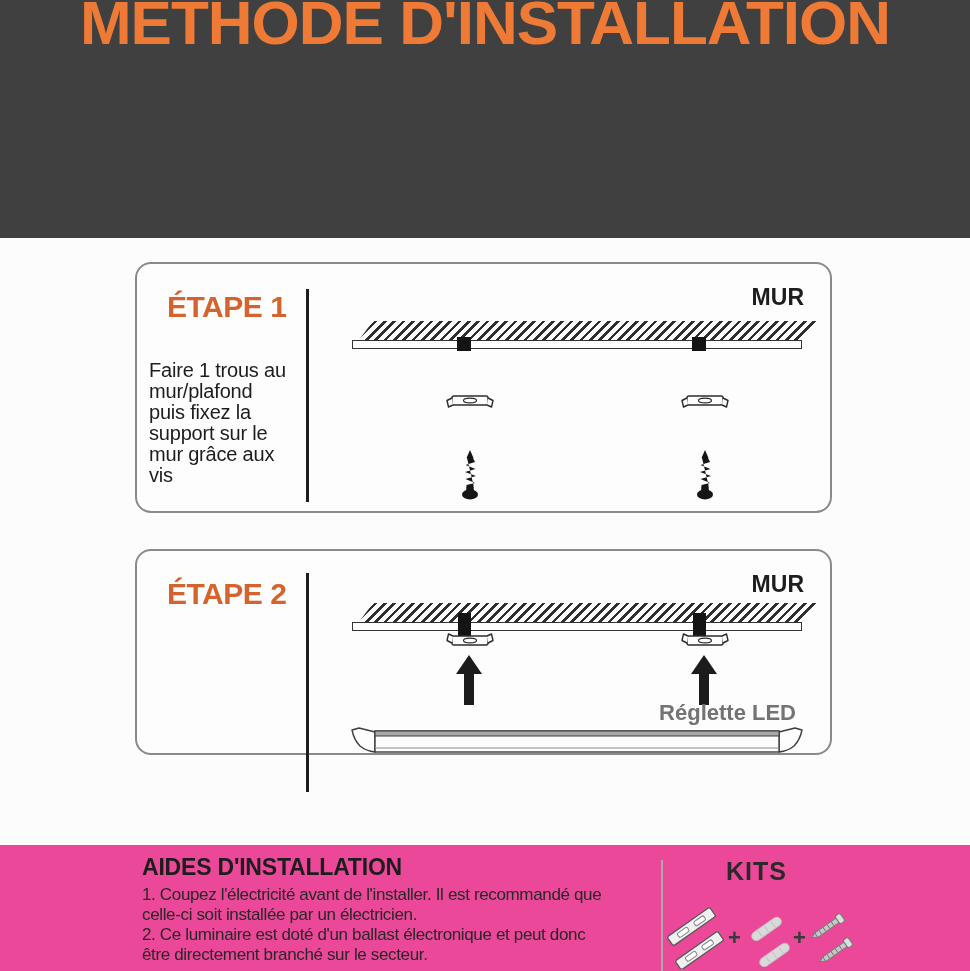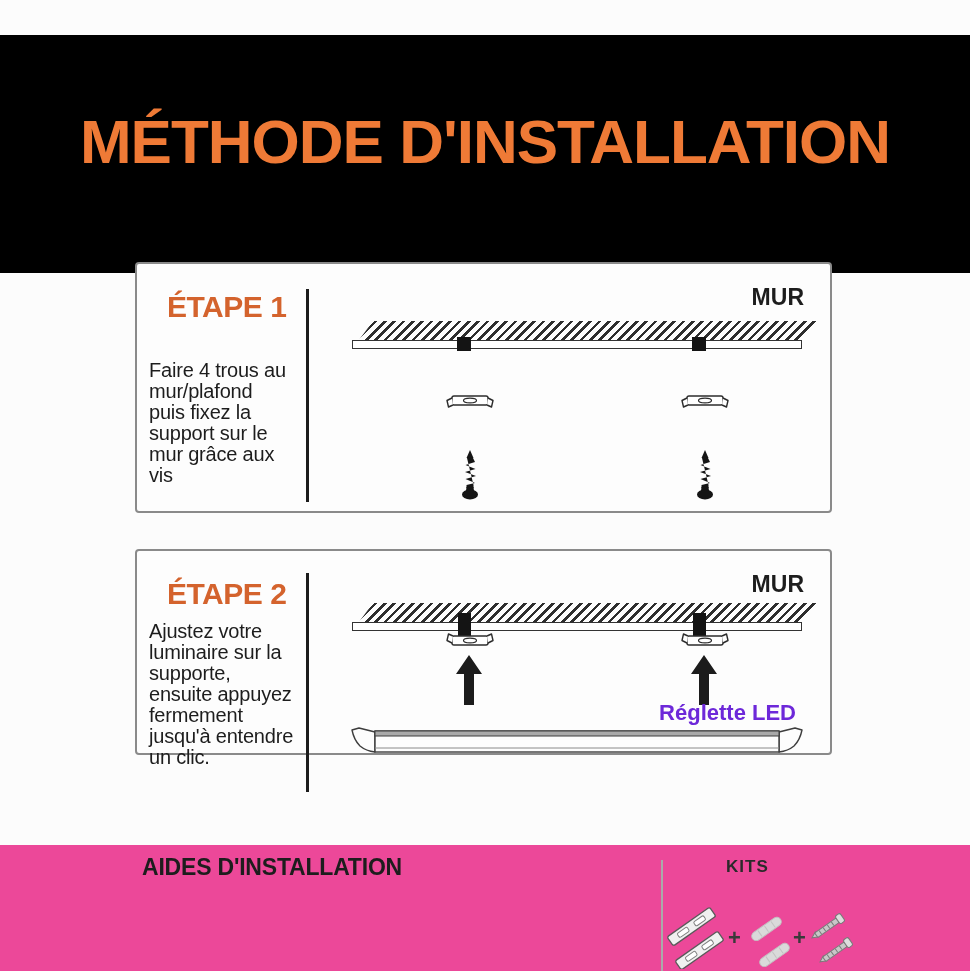--- a/index.html
+++ b/index.html
@@ -9,35 +9,35 @@
     background:#fcfcfc;
     position:relative;
     overflow:hidden;
     color:#1d1d1d;
   }
   .stage { position:absolute; inset:0; width:970px; height:971px; }
 
   
   .banner {
     position:absolute; left:0; top:0; width:970px; height:238px;
-    background:#000000;
-    display:flex; align-items:center; justify-content:center;margin-top:35px;
+    background:#404040;
+    display:flex; justify-content:center;
   }
   .banner-title {
     color:#ef7a36;
     font-size:62px; font-weight:600; letter-spacing:-1px;
     transform:translateY(-13px);
     white-space:nowrap;
   }
 
   
   .panel {
     position:absolute; left:135px; width:697px;
     background:#fdfdfd;
-    border:2px solid #8a8a8a; border-radius:4px;
+    border:2px solid #8a8a8a; border-radius:16px;
   }
   #panel-1 { top:262px; height:251px; }
   #panel-2 { top:549px; height:206px; }
 
   .step-heading {
     position:absolute; left:30px; top:26px;
     font-size:30px; font-weight:800; color:#d4632d; letter-spacing:-0.5px;
   }
   .step-divider {
     position:absolute; left:169px; width:2.5px; background:#1c1c1c;
@@ -90,21 +90,21 @@
   .peg-through {
     position:absolute; width:13px; height:32px; background:#141414; top:62px;
   }
   .pt-a { left:321px; } .pt-b { left:556px; }
 
   .up-arrow { position:absolute; width:26px; height:50px; top:104px; }
   .arr-a { left:319px; } .arr-b { left:554px; }
 
   .fixture-label {
     position:absolute; right:34px; top:149px;
-    font-size:22px; font-weight:800; color:#6d28d9;
+    font-size:22px; font-weight:800; color:#737373;
   }
   .batten { position:absolute; left:212px; top:176px; width:456px; height:30px; }
 
   
   .footer {
     position:absolute; left:0; top:845px; width:970px; height:126px;
     background:#ec4899;
   }
   .aides-title {
     position:absolute; left:142px; top:9px;
@@ -114,21 +114,21 @@
     position:absolute; left:142px; top:40px; width:520px;
     font-size:17px; line-height:20px; letter-spacing:-0.35px;
     color:#272727; white-space:pre-line;
   }
   .kits-divider {
     position:absolute; left:661px; top:15px; width:2px; height:111px;
     background:#aaa;
   }
   .kits-title {
     position:absolute; left:726px; top:12px;
-    font-size:17px; font-weight:700; color:#2a2a2a; letter-spacing:1px;
+    font-size:25px; font-weight:700; color:#2a2a2a; letter-spacing:1px;
   }
   .kit-icon { position:absolute; }
   .kit-brackets { left:663px; top:52px; width:64px; height:72px; }
   .kit-anchors  { left:744px; top:60px; width:52px; height:64px; }
   .kit-screws   { left:806px; top:52px; width:56px; height:68px; }
   .plus-sign {
     position:absolute; top:80px;
     font-size:22px; font-weight:700; color:#3a3a3a;
   }
   .plus-1 { left:728px; } .plus-2 { left:793px; }
@@ -138,21 +138,21 @@
 
 <div class="stage">
 
   <div class="banner">
     <div class="banner-title">MÉTHODE D'INSTALLATION</div>
   </div>
 
   <div class="panel" id="panel-1">
     <div class="step-heading">ÉTAPE 1</div>
     <div class="step-divider"></div>
-    <div class="step-body">Faire 4 trous au
+    <div class="step-body">Faire 1 trous au
 mur/plafond
 puis fixez la
 support sur le
 mur grâce aux
 vis</div>
     <div class="wall-label">MUR</div>
 
     <div class="wall-hatch"></div>
     <div class="wall-bar"></div>
     <div class="screw-peg peg-a"></div>
@@ -189,27 +189,20 @@
         <path d="M8 9 L14 9 L16 13 L6.5 16 L16.5 20 L6 23 L17 27 L6.5 30 L16 34 L7.5 36 L7.5 39 L14.5 39 L14.5 36 Z" fill="#151515"></path>
         <path d="M7.5 38 L14.5 38 L15 42 L7 42 Z" fill="#151515"></path>
         <ellipse cx="11" cy="45.5" rx="8" ry="5" fill="#151515"></ellipse>
       </svg>
     </span>
   </div>
 
   <div class="panel" id="panel-2">
     <div class="step-heading">ÉTAPE 2</div>
     <div class="step-divider"></div>
-    <div class="step-body">Ajustez votre
-luminaire sur la
-supporte,
-ensuite appuyez
-fermement
-jusqu'à entendre
-un clic.</div>
     <div class="wall-label">MUR</div>
 
     <div class="wall-hatch"></div>
     <div class="wall-bar"></div>
     <div class="peg-through pt-a"></div>
     <div class="peg-through pt-b"></div>
 
     <span class="clip clip-a">
       <svg width="52" height="20" viewBox="0 0 52 20">
         <rect x="8" y="3" width="36" height="9" rx="2" fill="#fff" stroke="#2c2c2c" stroke-width="1.4"></rect>
@@ -246,20 +239,24 @@
         <path d="M430 5 L446 1 L453 3 Q451 13 445 19 Q439 24 430 25 Z" fill="#fdfdfd" stroke="#3d3d3d" stroke-width="1.4" stroke-linejoin="round"></path>
         <rect x="26" y="4" width="404" height="21" fill="#fdfdfd" stroke="#3d3d3d" stroke-width="1.4"></rect>
         <rect x="26" y="4" width="404" height="5" fill="#a9a9a9" stroke="#3d3d3d" stroke-width="1"></rect>
         <line x1="26" y1="21" x2="430" y2="21" stroke="#8a8a8a" stroke-width="1"></line>
       </svg>
     </span>
   </div>
 
   <div class="footer">
     <div class="aides-title">AIDES D'INSTALLATION</div>
+    <div class="aides-tips">1. Coupez l'électricité avant de l'installer. Il est recommandé que
+celle-ci soit installée par un électricien.
+2. Ce luminaire est doté d'un ballast électronique et peut donc
+être directement branché sur le secteur.</div>
     <div class="kits-divider"></div>
     <div class="kits-title">KITS</div>
 
     <span class="kit-icon kit-brackets">
       <svg width="64" height="72" viewBox="0 0 64 72">
         <g transform="translate(4,40) rotate(-35)">
           <rect x="0" y="0" width="52" height="11" rx="2" fill="#f0f0f0" stroke="#5a5a5a" stroke-width="1.3"></rect>
           <rect x="10" y="3" width="12" height="5" rx="1.5" fill="#fff" stroke="#808080" stroke-width="1"></rect>
           <rect x="30" y="3" width="12" height="5" rx="1.5" fill="#fff" stroke="#808080" stroke-width="1"></rect>
         </g>

